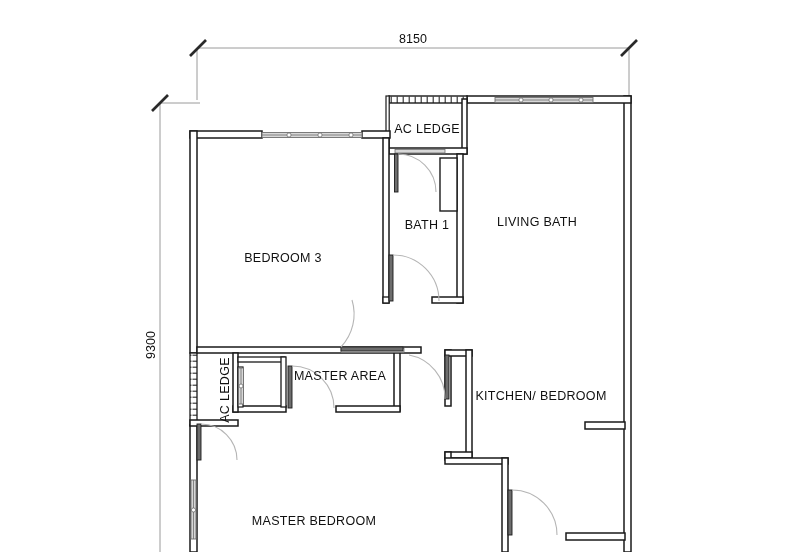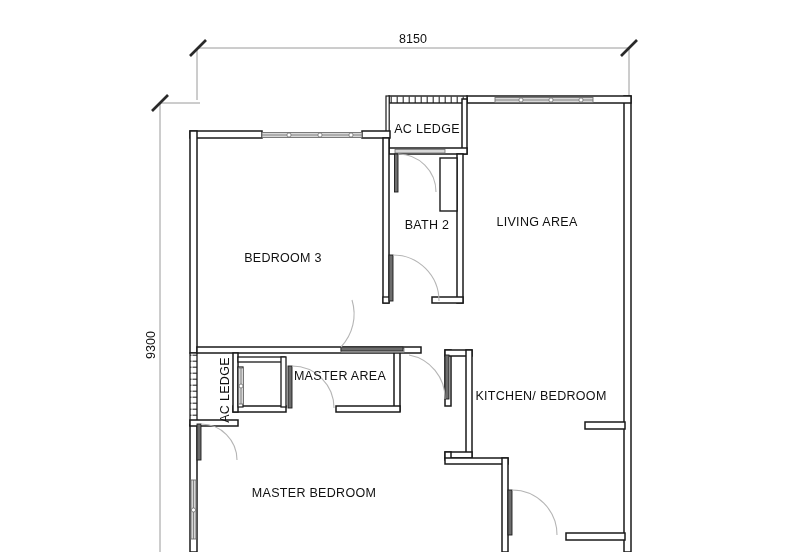--- a/index.html
+++ b/index.html
@@ -225,27 +225,27 @@
       </g>
     </g>
   </svg>
 
   <div class="dim-label" style="left:413px; top:39px;">8150</div>
 
   <div class="dim-label vertical" style="left:151px; top:345px;">9300</div>
 
   <div class="room-label" style="left:283px; top:258px;">BEDROOM 3</div>
 
-  <div class="room-label" style="left:427px; top:225px;">BATH 2</div>
-
-  <div class="room-label" style="left:537px; top:222px;">LIVING AREA</div>
+  <div class="room-label" style="left:427px; top:225px;">BATH 1</div>
+
+  <div class="room-label" style="left:537px; top:222px;">LIVING BATH</div>
 
   <div class="room-label" style="left:427px; top:129px;">AC LEDGE</div>
 
   <div class="room-label vertical" style="left:225px; top:390px;">AC LEDGE</div>
 
   <div class="room-label" style="left:340px; top:376px;">MASTER AREA</div>
 
   <div class="room-label" style="left:541px; top:396px;">KITCHEN/ BEDROOM</div>
 
-  <div class="room-label" style="left:314px; top:493px;">MASTER BEDROOM</div>
+  <div class="room-label" style="left:314px; top:521px;">MASTER BEDROOM</div>
 
 </div>
 
 </body></html>

